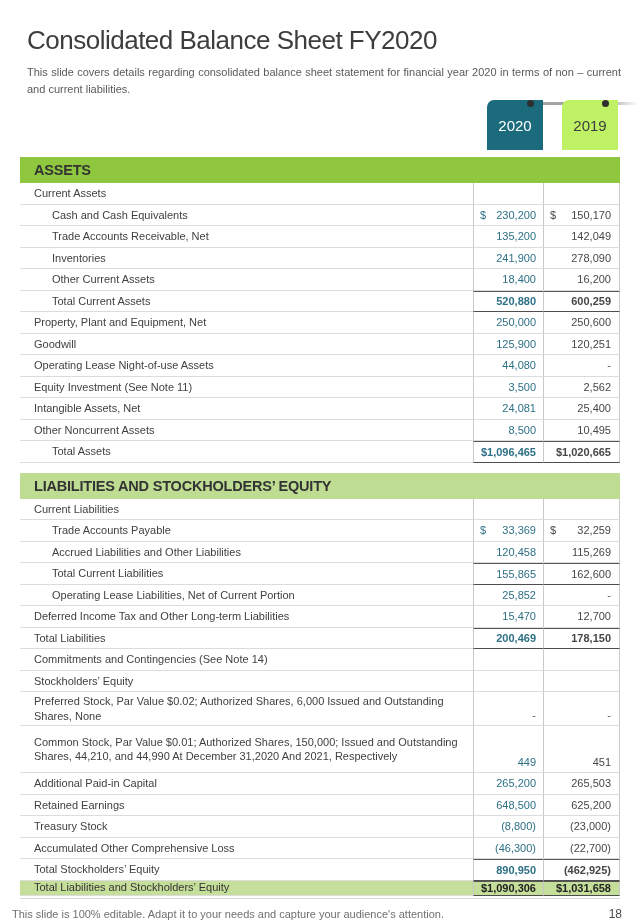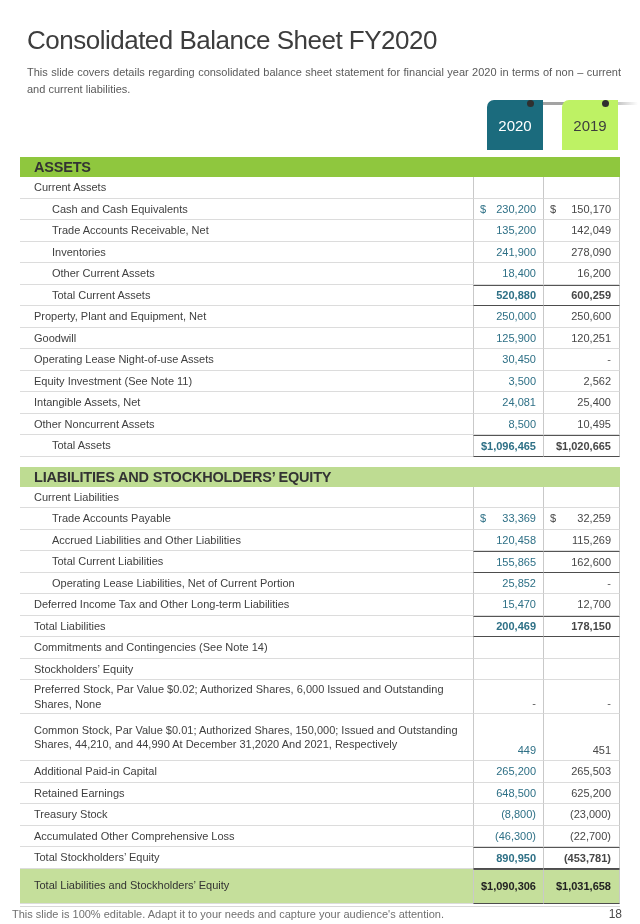--- a/index.html
+++ b/index.html
@@ -26,30 +26,30 @@
     position:absolute; top:100px; width:56px; height:50px; z-index:2;
     border-radius:7px 0 0 0; display:flex; align-items:center; justify-content:center;
     font-size:15px;
   }
   .tab2020 { left:487px; background:#1b6b7d; color:#ffffff; }
   .tab2019 { left:562px; background:#bef264; color:#3d3d3d; }
 
   
   .table { position:absolute; left:20px; top:157px; width:600px; }
   .secbar {
-    height:20px; display:flex; align-items:center; padding-left:14px;
+    height:26px; display:flex; align-items:center; padding-left:14px;
     font-weight:bold; font-size:14.5px; color:#333333; letter-spacing:-0.2px;text-align:right;
   }
   .secbar.bright { background:#8fc73e; }
   .secbar.light  { background:#bedc92; margin-top:10px; }
 
   .row { display:flex; height:21.5px; }
   .row.l2 { height:34px; }
   .row.l3 { height:47px; }
-  .row.greenrow { height:35px; background:#c5df9b; }
+  .row.greenrow { height:15px; background:#c5df9b; }
   .cell { border-bottom:1px solid #dcdcdc; }
   .label {
     flex:1; display:flex; align-items:center; padding-left:14px; padding-right:6px;
     font-size:11px; color:#3f3f3f; line-height:1.3;
   }
   .row.indent .label { padding-left:32px; }
   .val {
     display:flex; align-items:center; justify-content:flex-end;
     padding:0 7px 0 6px; font-size:11px; border-left:1px solid #c9c9c9;
   }
@@ -162,21 +162,21 @@
           <div class="cell val c20">
             <span class="num">125,900</span>
           </div>
           <div class="cell val c19">
             <span class="num">120,251</span>
           </div>
         </div>
         <div class="row">
           <div class="cell label">Operating Lease Night-of-use Assets</div>
           <div class="cell val c20">
-            <span class="num">30,450</span>
+            <span class="num">44,080</span>
           </div>
           <div class="cell val c19">
             <span class="num dash">-</span>
           </div>
         </div>
         <div class="row">
           <div class="cell label">Equity Investment (See Note 11)</div>
           <div class="cell val c20">
             <span class="num">3,500</span>
           </div>
@@ -350,21 +350,21 @@
           <div class="cell val c19">
             <span class="num">(22,700)</span>
           </div>
         </div>
         <div class="row bold rule">
           <div class="cell label">Total Stockholders’ Equity</div>
           <div class="cell val c20">
             <span class="num">890,950</span>
           </div>
           <div class="cell val c19">
-            <span class="num">(453,781)</span>
+            <span class="num">(462,925)</span>
           </div>
         </div>
         <div class="row bold rule greenrow">
           <div class="cell label">Total Liabilities and Stockholders’ Equity</div>
           <div class="cell val c20">
             <span class="num">$1,090,306</span>
           </div>
           <div class="cell val c19">
             <span class="num">$1,031,658</span>
           </div>

